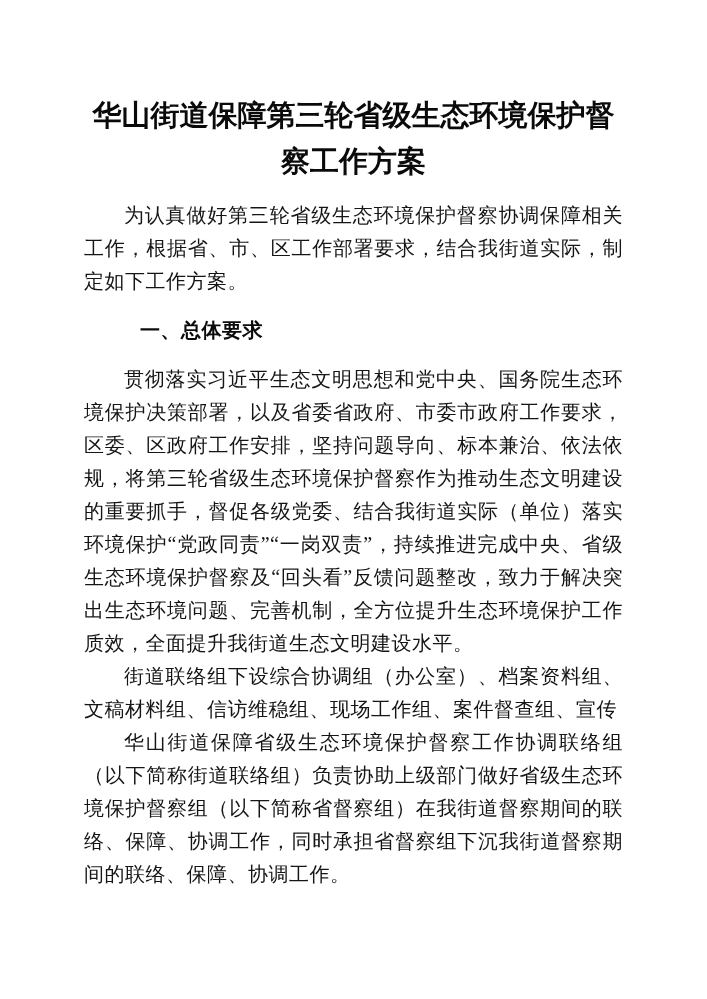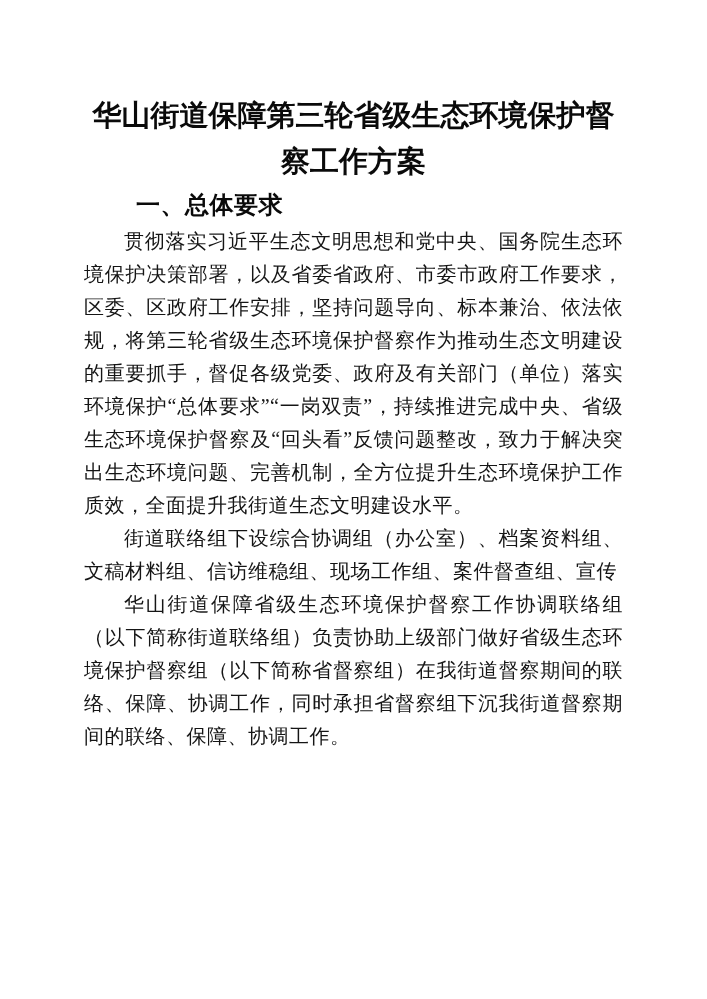--- a/index.html
+++ b/index.html
@@ -15,21 +15,21 @@
     overflow: hidden;
     color: #111111;
   }
   .content {
     position: absolute;
     top: 92px;
     left: 84px;
     width: 539px;
   }
   .doc-title {
-    margin: 0 0 4px 0;
+    margin: 0 0 15px 0;
     font-family: "Liberation Serif", "DejaVu Serif", serif;
     font-weight: 700;
     font-size: 29px;
     line-height: 46px;
     text-align: center;
     color: #0a0a0a;
     letter-spacing: 0px;
   }
   .body-para {
     margin: 0;
@@ -37,42 +37,43 @@
     font-weight: 400;
     font-size: 20px;
     line-height: 33px;
     letter-spacing: 0.5px;
     text-align: justify;
     text-justify: inter-ideograph;
     text-indent: 2em;
     color: #151515;
   }
   .section-heading {
-    margin: 4px;
+    margin: 16px;
     font-family: "Liberation Sans", "DejaVu Sans", sans-serif;
     font-weight: 700;
-    font-size: 24px;
+    font-size: 20px;
     line-height: 33px;
     letter-spacing: 0.5px;
     text-indent: 2em;
     color: #0a0a0a;
   }
 </style>
 </head>
 <body>
 
 <div class="page">
   <div class="content">
 
     <h1 class="doc-title">华山街道保障第三轮省级生态环境保护督察工作方案</h1>
 
+    <p class="body-para">为认真做好第三轮省级生态环境保护督察协调保障相关工作，根据省、市、区工作部署要求，结合我街道实际，制定如下工作方案。</p>
 
     <h2 class="section-heading">一、总体要求</h2>
 
-    <p class="body-para">贯彻落实习近平生态文明思想和党中央、国务院生态环境保护决策部署，以及省委省政府、市委市政府工作要求，区委、区政府工作安排，坚持问题导向、标本兼治、依法依规，将第三轮省级生态环境保护督察作为推动生态文明建设的重要抓手，督促各级党委、政府及有关部门（单位）落实环境保护“总体要求”“一岗双责”，持续推进完成中央、省级生态环境保护督察及“回头看”反馈问题整改，致力于解决突出生态环境问题、完善机制，全方位提升生态环境保护工作质效，全面提升我街道生态文明建设水平。</p>
+    <p class="body-para">贯彻落实习近平生态文明思想和党中央、国务院生态环境保护决策部署，以及省委省政府、市委市政府工作要求，区委、区政府工作安排，坚持问题导向、标本兼治、依法依规，将第三轮省级生态环境保护督察作为推动生态文明建设的重要抓手，督促各级党委、结合我街道实际（单位）落实环境保护“党政同责”“一岗双责”，持续推进完成中央、省级生态环境保护督察及“回头看”反馈问题整改，致力于解决突出生态环境问题、完善机制，全方位提升生态环境保护工作质效，全面提升我街道生态文明建设水平。</p>
 
 
     <p class="body-para">街道联络组下设综合协调组（办公室）、档案资料组、文稿材料组、信访维稳组、现场工作组、案件督查组、宣传</p>
 
     <p class="body-para">华山街道保障省级生态环境保护督察工作协调联络组（以下简称街道联络组）负责协助上级部门做好省级生态环境保护督察组（以下简称省督察组）在我街道督察期间的联络、保障、协调工作，同时承担省督察组下沉我街道督察期间的联络、保障、协调工作。</p>
 
   </div>
 </div>
 
 </body></html>

